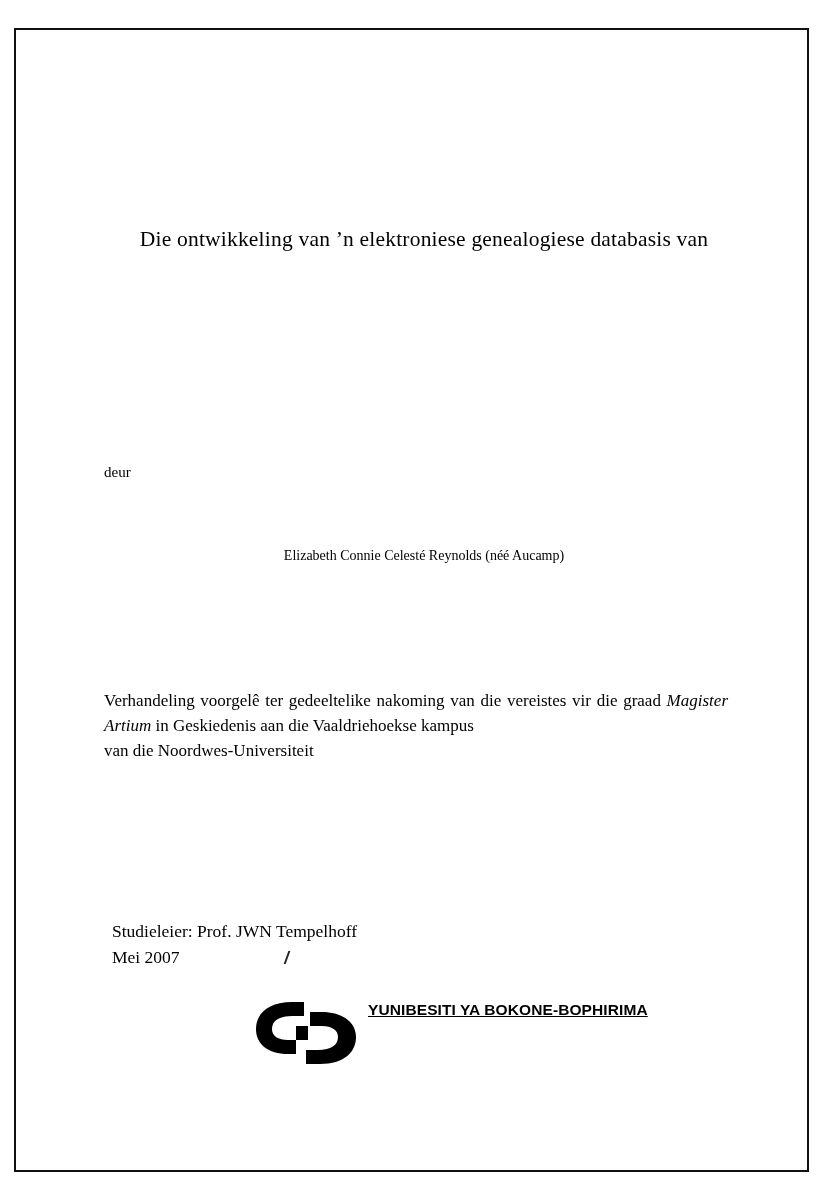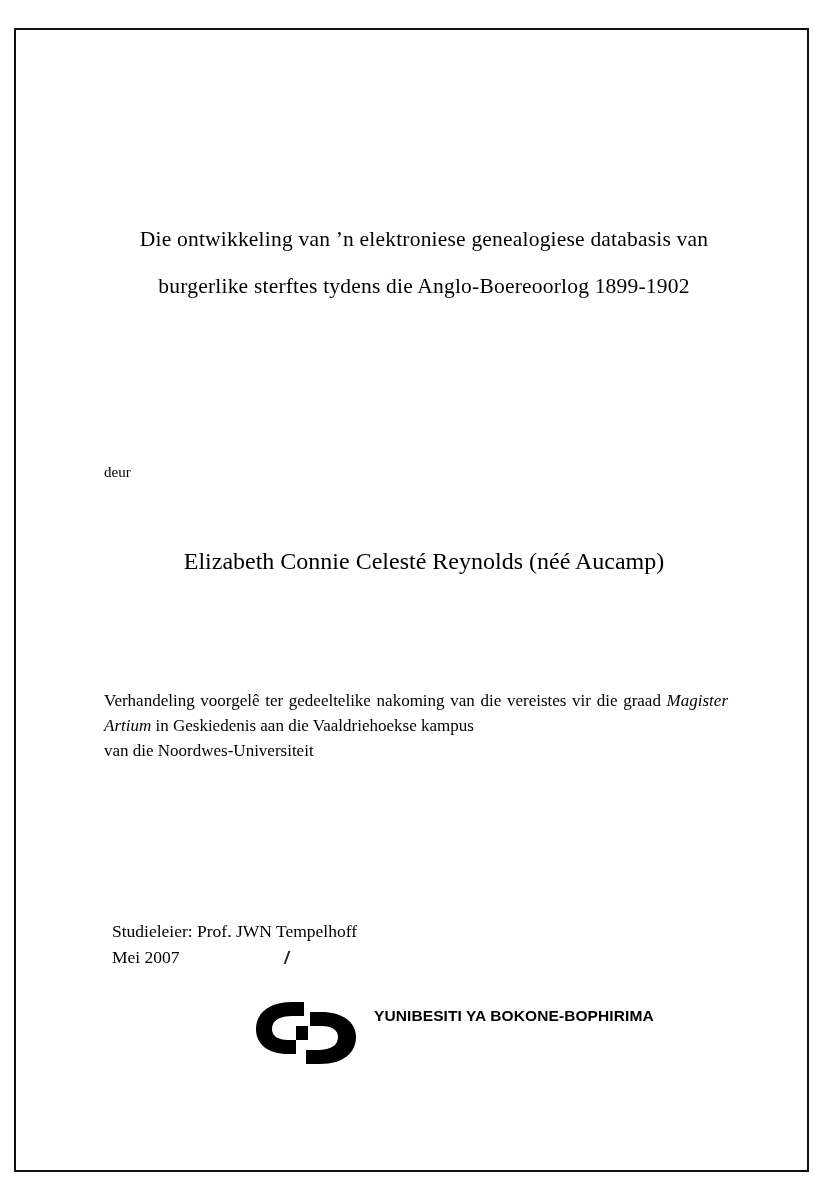--- a/index.html
+++ b/index.html
@@ -58,21 +58,21 @@
     width: 640px;
     text-align: left;
     font-size: 15px;
   }
   .author {
     position: absolute;
     top: 518px;
     left: 0;
     width: 640px;
     text-align: center;
-    font-size: 24px;
+    font-size: 14px;
   }
   .statement {
     position: absolute;
     top: 658px;
     left: 0;
     width: 624px;
     font-size: 17px;
     line-height: 25px;
     text-align: justify;
   }
@@ -111,43 +111,43 @@
     left: 116px;
     top: 4px;
     font-family: "Liberation Sans", sans-serif;
     font-size: 15.5px;
     font-weight: bold;
     line-height: 20px;
     letter-spacing: 0.1px;
     white-space: nowrap;
   }
   .logo-text div {
-    margin: 6px;
+    margin: 0;
     padding: 0;
+    text-decoration: underline;
   }
   .fade-mark {
     position: absolute;
     left: 170px;
     top: 921px;
     width: 12px;
     height: 13px;
     border-right: 2px solid #222;
     transform: skewX(-20deg);
   }
 </style>
 </head>
 <body>
 
 <div class="page">
   <div class="page-frame">
     <div class="content">
 
       <div class="title-block">
         <div class="title-line">Die ontwikkeling van ’n elektroniese genealogiese databasis van</div>
-        <div class="title-line">burgerlike sterftes tydens die Anglo-Boereoorlog 1899-1902</div>
       </div>
 
       <div class="by-word">deur</div>
 
       <div class="author">Elizabeth Connie Celesté Reynolds (néé Aucamp)</div>
 
       <div class="statement">
         <span>Verhandeling voorgelê ter gedeeltelike nakoming van die vereistes vir die</span>
         <span>graad </span><em>Magister Artium</em><span> in Geskiedenis aan die Vaaldriehoekse kampus</span>
         <div class="last-line">van die Noordwes-Universiteit</div>

